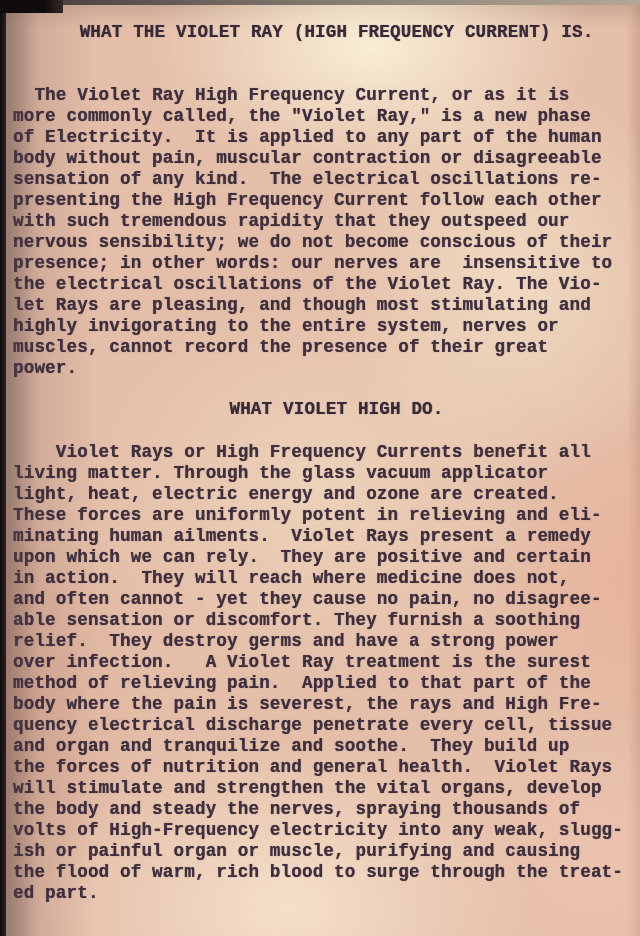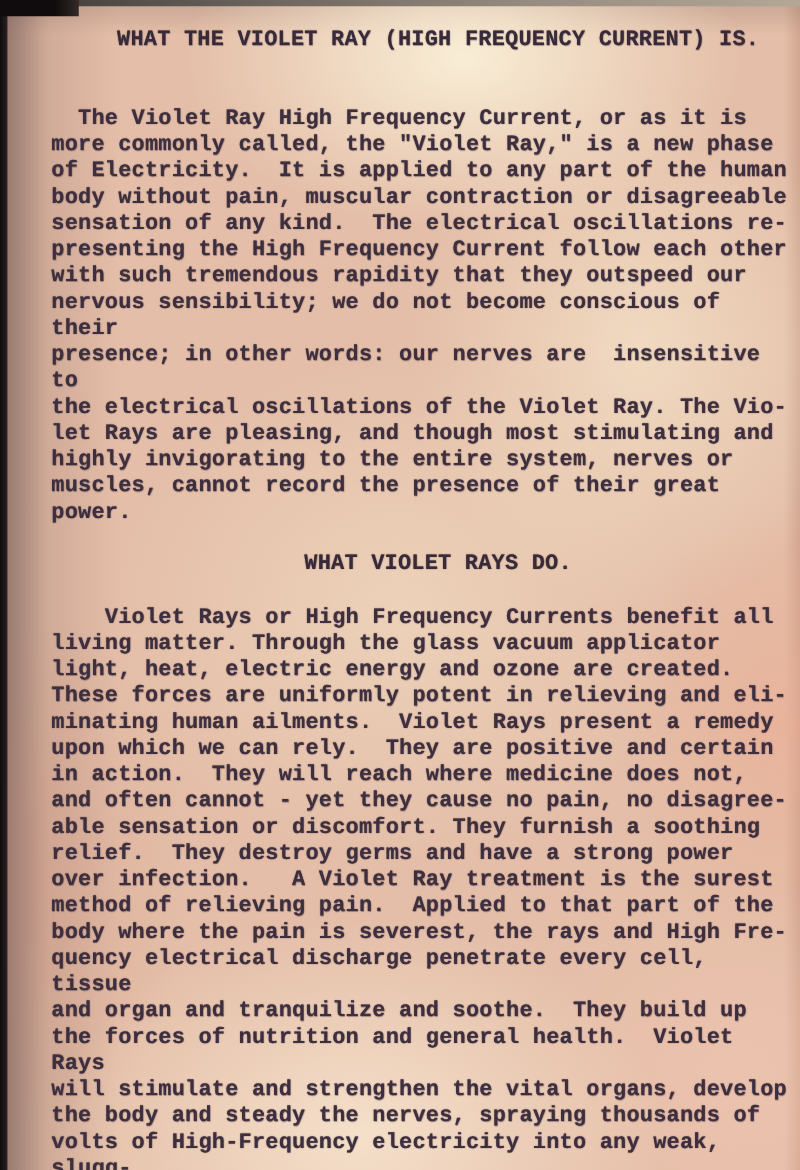--- a/index.html
+++ b/index.html
@@ -29,21 +29,20 @@
   .content {
     position: absolute;
     inset: 0;
     padding: 22px 6px 4px 13px;
     color: #3e2f3e;
     font-size: 17.5px;
     line-height: 21px;
     font-weight: 700;
     letter-spacing: 0.2px;
     text-shadow: 0 0 1px rgba(62,47,62,0.65), 0.4px 0.4px 0.6px rgba(62,47,62,0.35);
-    margin-left: 28px;
   }
   .heading {
     margin: 0;
     padding-left: 26px;
     text-align: center;
     font-size: 17.5px;
     line-height: 21px;
     font-weight: 700;
     color: #382a38;
     white-space: pre;
@@ -105,21 +104,21 @@
 presenting the High Frequency Current follow each other
 with such tremendous rapidity that they outspeed our
 nervous sensibility; we do not become conscious of their
 presence; in other words: our nerves are  insensitive to
 the electrical oscillations of the Violet Ray. The Vio-
 let Rays are pleasing, and though most stimulating and
 highly invigorating to the entire system, nerves or
 muscles, cannot record the presence of their great
 power.</p>
 
-    <h2 class="heading heading-2">WHAT VIOLET RAYS DO.</h2>
+    <h2 class="heading heading-2">WHAT VIOLET HIGH DO.</h2>
 
     <p class="para para-2">    Violet Rays or High Frequency Currents benefit all
 living matter. Through the glass vacuum applicator
 light, heat, electric energy and ozone are created.
 These forces are uniformly potent in relieving and eli-
 minating human ailments.  Violet Rays present a remedy
 upon which we can rely.  They are positive and certain
 in action.  They will reach where medicine does not,
 and often cannot - yet they cause no pain, no disagree-
 able sensation or discomfort. They furnish a soothing

